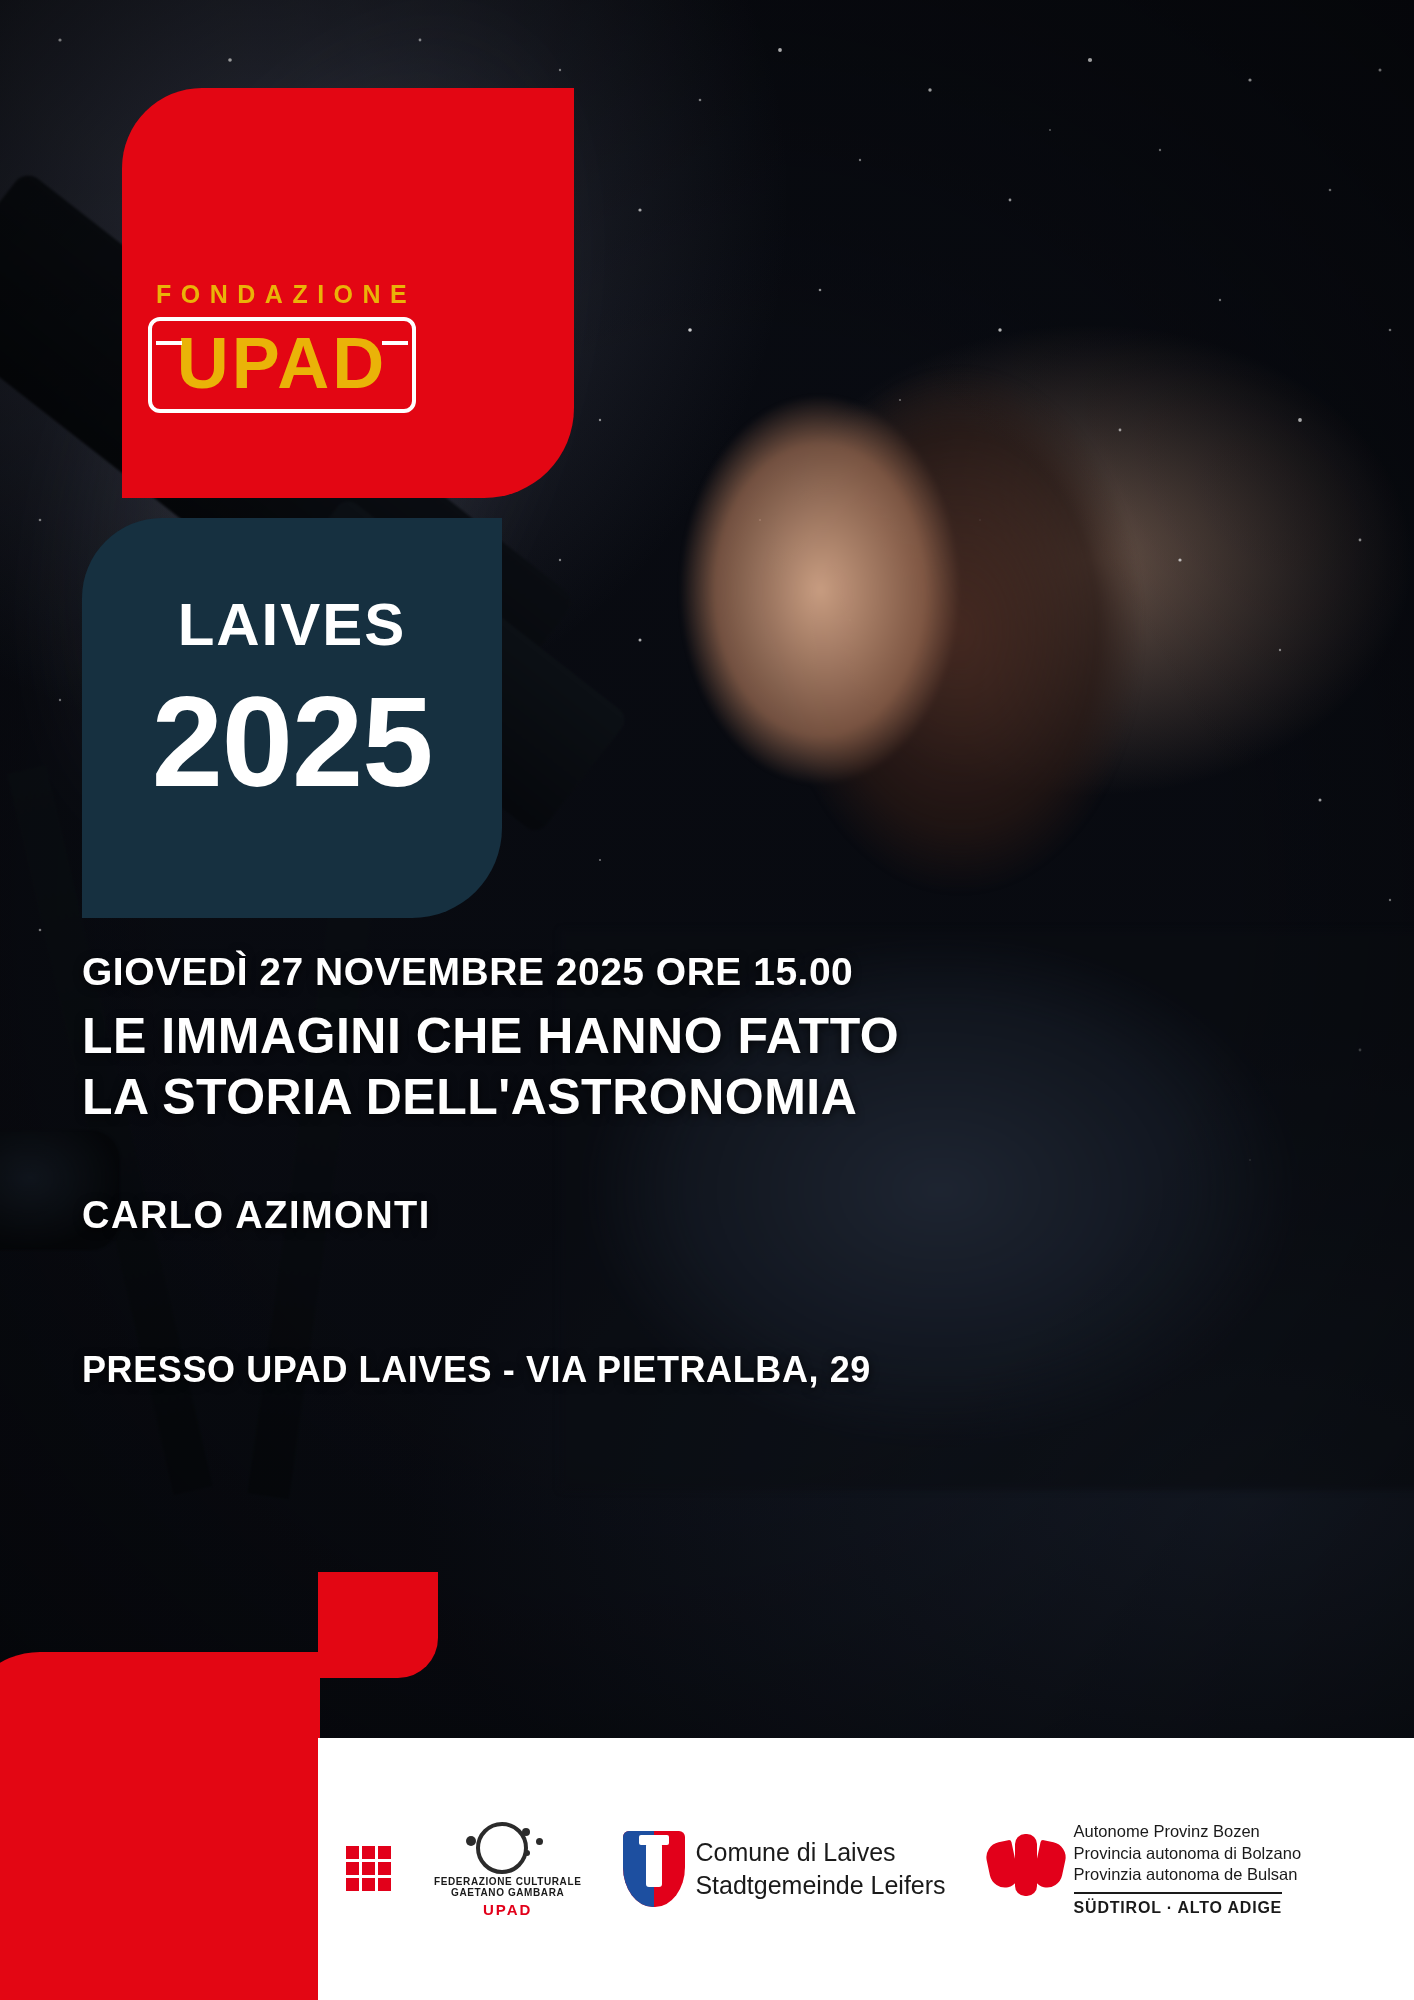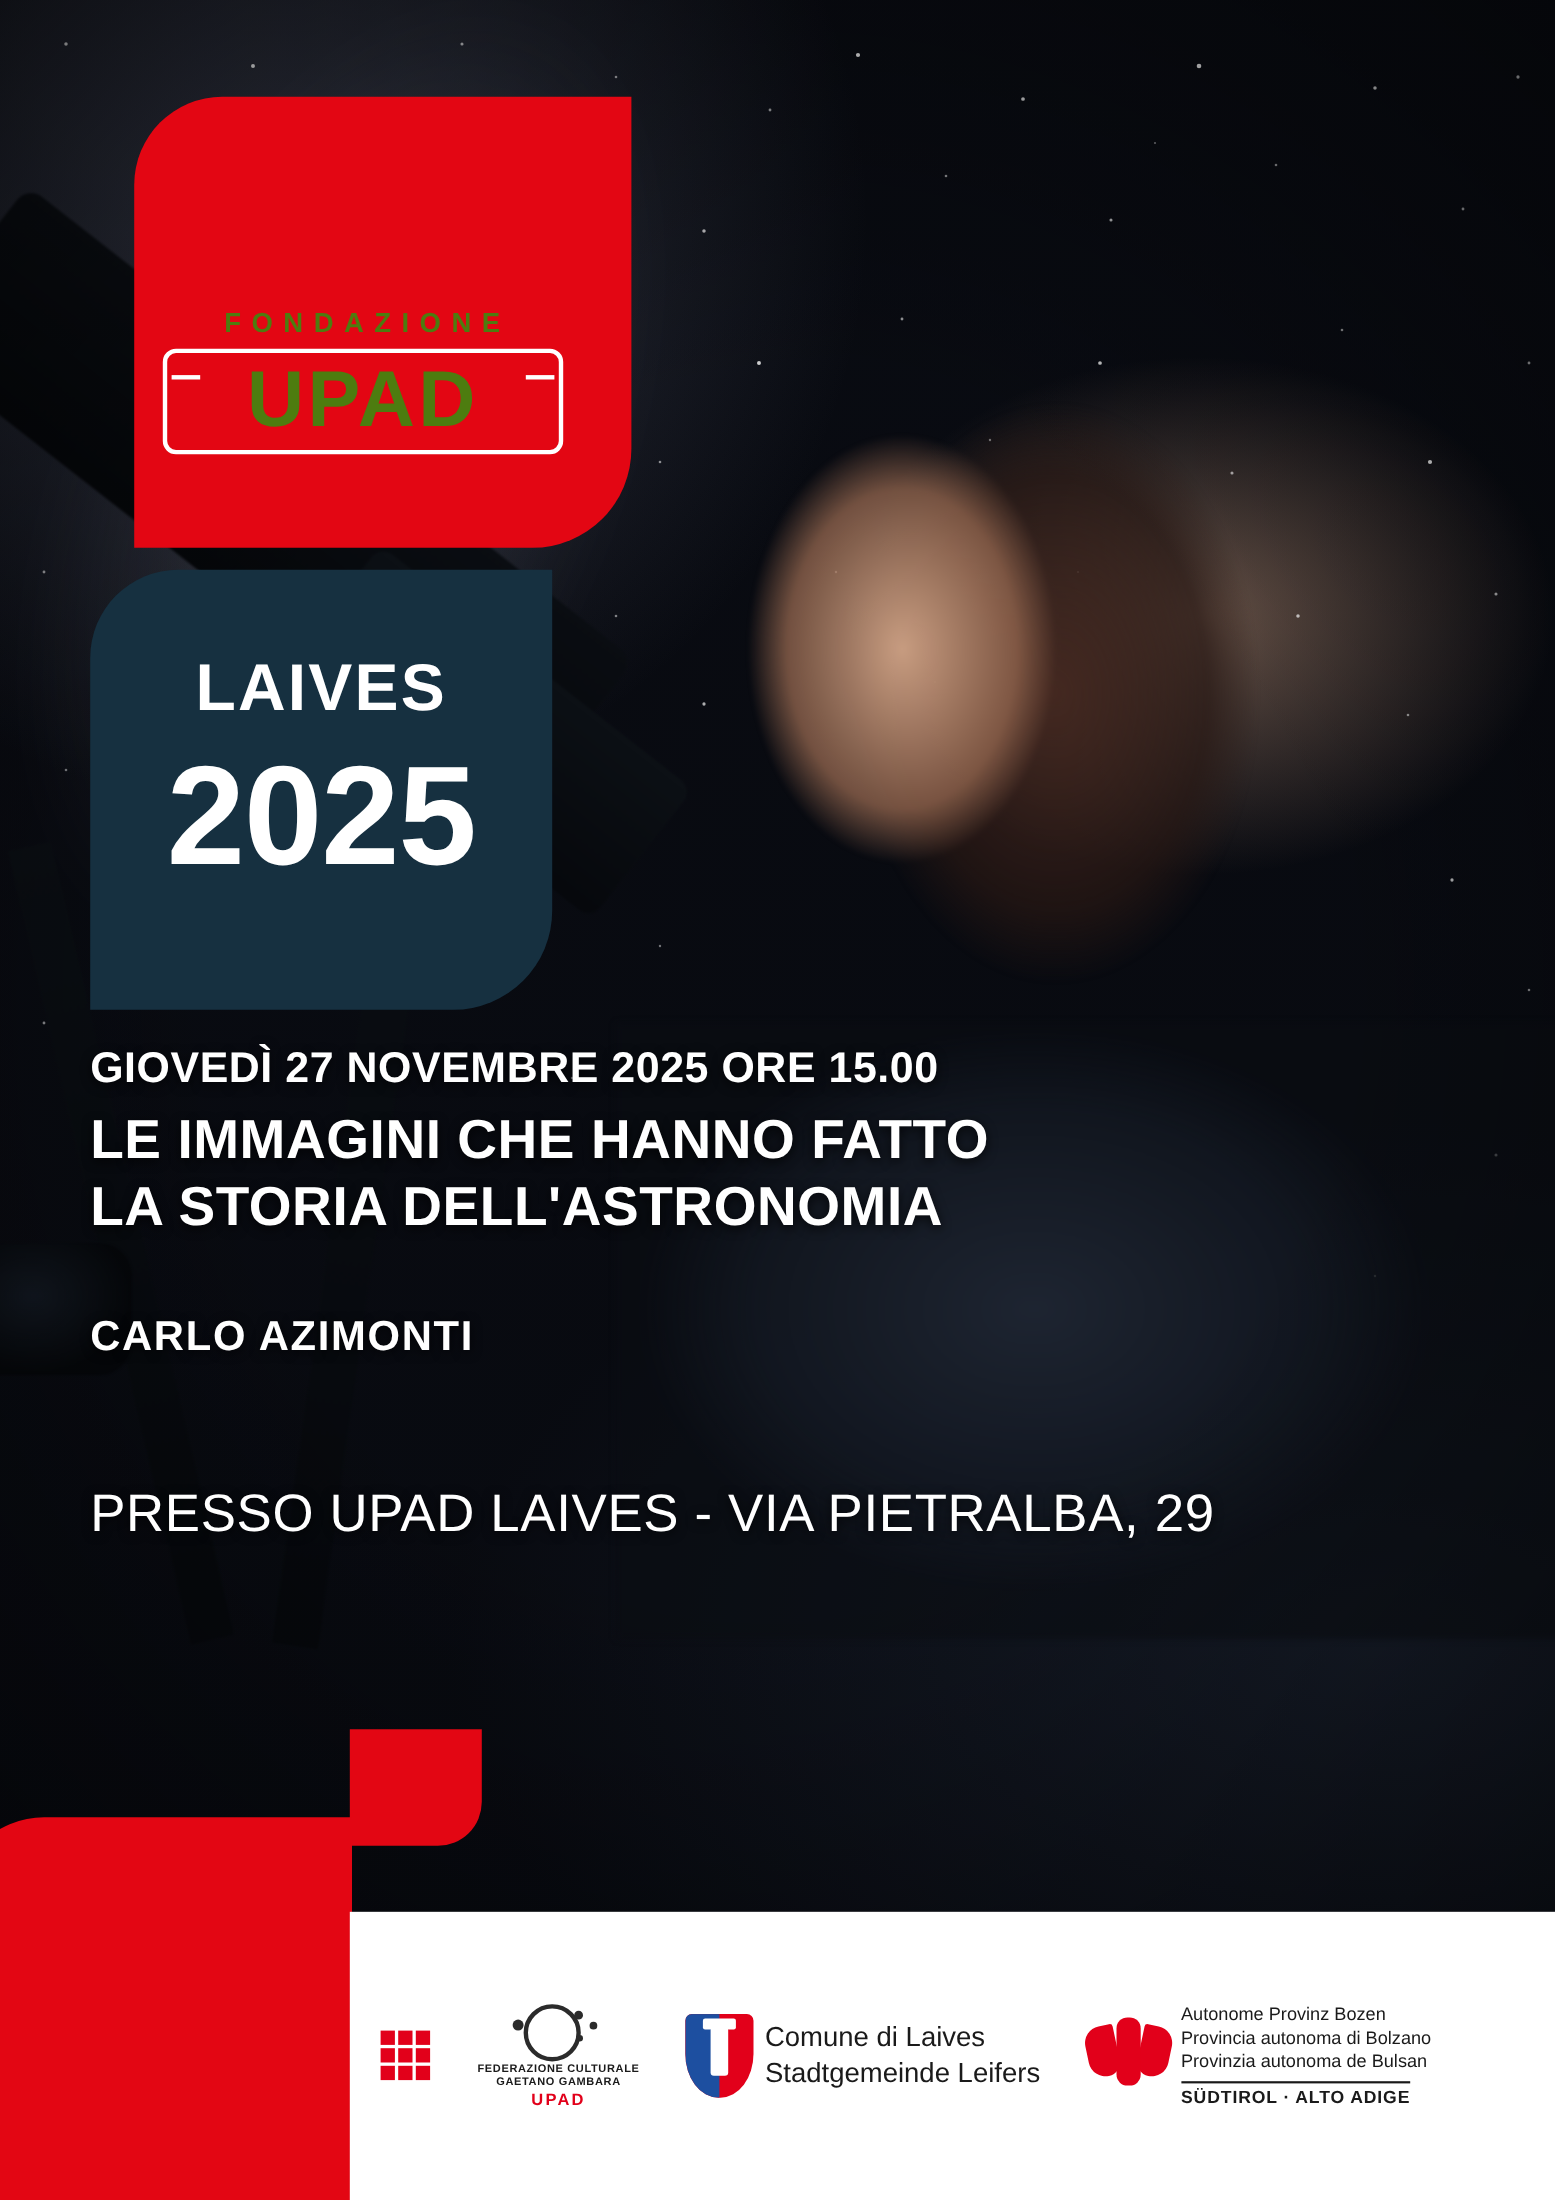--- a/index.html
+++ b/index.html
@@ -177,23 +177,23 @@
     height: 348px;
     background: #e30613;
     border-radius: 80px 0 0 0;
   }
 
   
   .logo {
     position: absolute;
     left: 148px;
     top: 280px;
-    width: 364px;
+    width: 268px;
     text-align: center;
-    color: #4d7c0f;
+    color: #eab308;
   }
   .logo-top {
     font-size: 25px;
     letter-spacing: 9.5px;
     font-weight: 700;
     padding-left: 8px;
     margin-bottom: 8px;
   }
   .logo-box {
     border: 4px solid #ffffff;
@@ -260,22 +260,22 @@
     line-height: 1.22;
   }
   .event .speaker {
     margin-top: 66px;
     font-size: 38px;
     font-weight: 800;
     letter-spacing: 1.5px;
   }
   .event .venue {
     margin-top: 112px;
-    font-size: 48px;
-    font-weight: 400;
+    font-size: 36px;
+    font-weight: 700;
     letter-spacing: 0.6px;
   }
 
   
   .sponsors {
     position: absolute;
     left: 318px;
     top: 1738px;
     width: 1096px;
     height: 262px;

